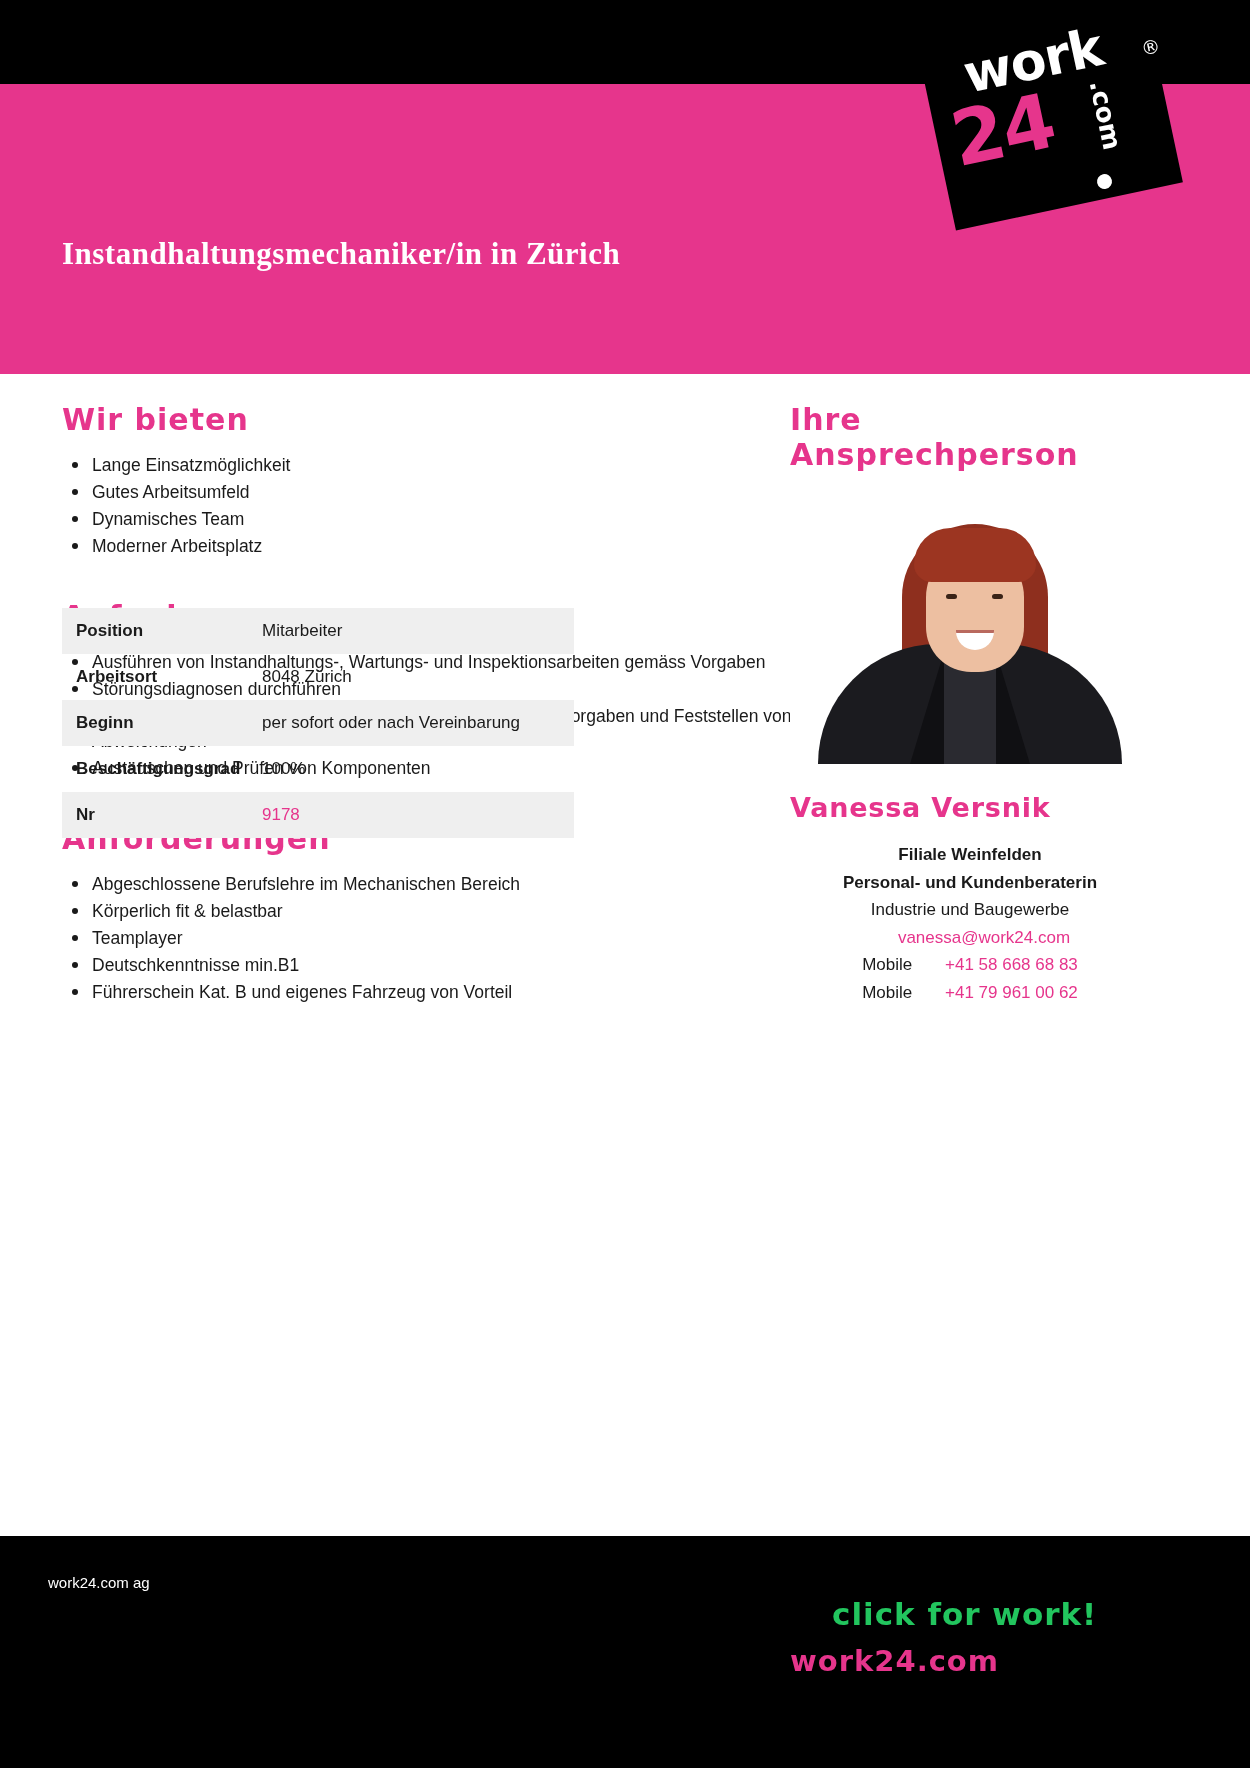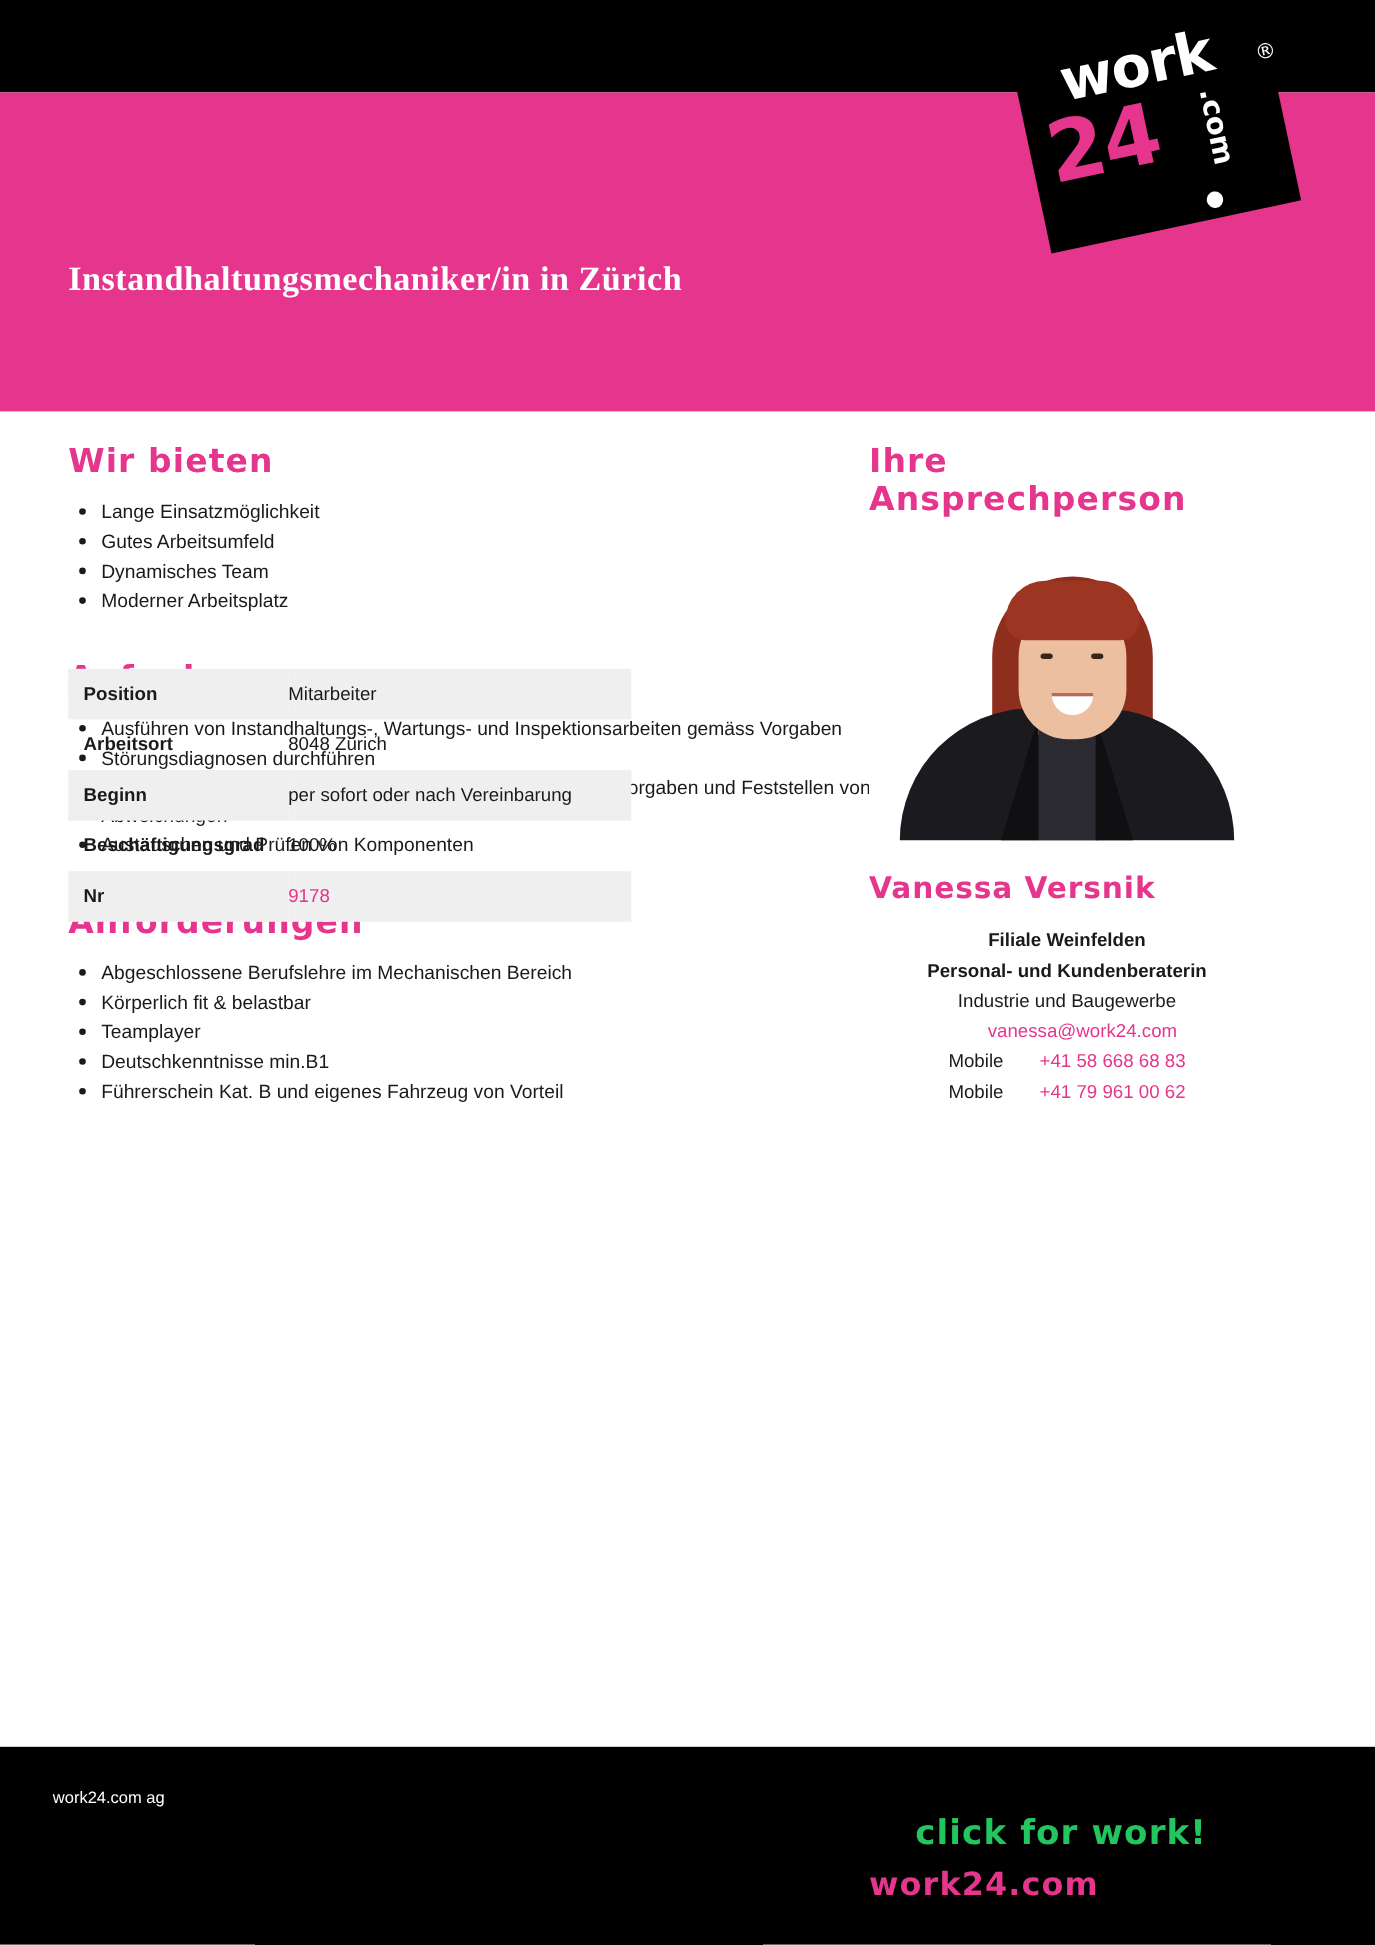--- a/index.html
+++ b/index.html
@@ -299,21 +299,21 @@
   }
   .contact-lines .b { font-weight: bold; }
   .contact-lines .pink { color: #e6358c; margin-left: 28px; }
 
   
   .footer {
     position: absolute;
     left: 0;
     bottom: 0;
     width: 1250px;
-    height: 180px;
+    height: 232px;
     background: #000000;
   }
   .footer-left {
     position: absolute;
     left: 48px;
     top: 38px;
     color: #ffffff;
     font-size: 15px;
   }
   .footer-claim {

